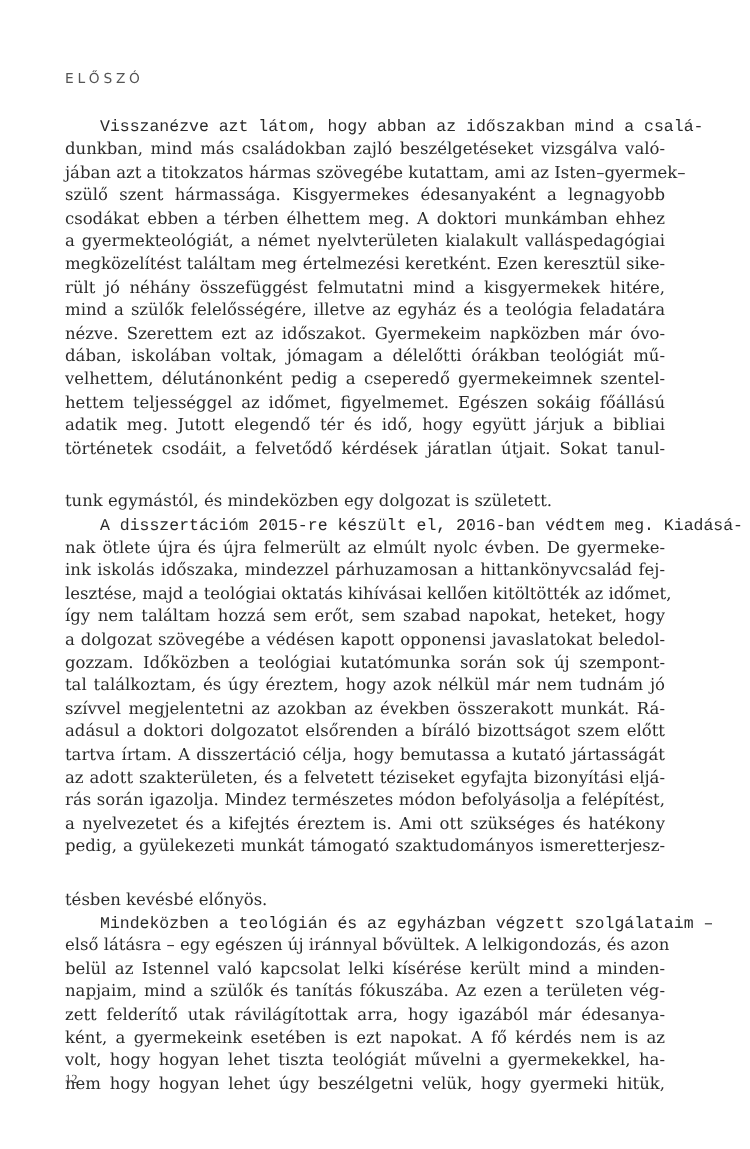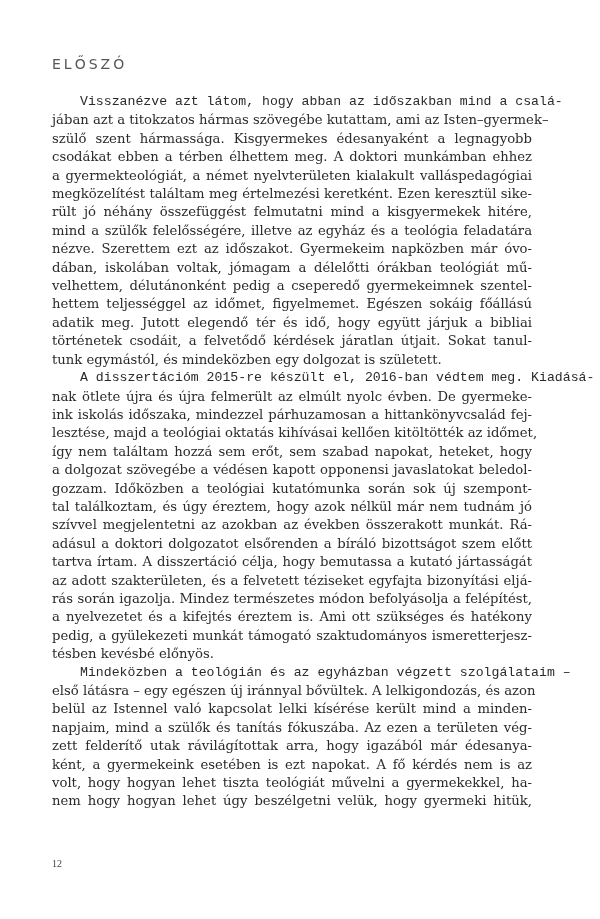--- a/index.html
+++ b/index.html
@@ -1,44 +1,45 @@
 <!DOCTYPE html>
 <html><head>
 <meta charset="utf-8">
 <style>
   html, body { margin: 0; padding: 0; background: #ffffff; }
   body { width: 600px; height: 919px; position: relative; overflow: hidden; }
   .header {
     position: absolute; left: 52px; top: 56px;
-    font-family: "DejaVu Sans", sans-serif; font-size: 14px;
+    font-family: "DejaVu Sans", sans-serif; font-size: 11px;
     letter-spacing: 3px; color: #555; 
   }
   .body-text {
     position: absolute; left: 52px; top: 93px; width: 480px;
     font-family: "DejaVu Serif", serif; font-size: 13.2px;
     line-height: 18.42px; color: #2a2a2a;
   }
   .line {
     display: block; white-space: nowrap; text-align: justify;
     text-align-last: justify; height: 18.42px; overflow: visible;
   }
-  .line.last { text-align-last: left; }
+  .line.last { text-align-last: left; margin-top: 24px; }
   .line.indent { padding-left: 28px; font-family: Liberation Mono, monospace; }
   .pagenum {
     position: absolute; left: 52px; top: 858px;
     font-family: Liberation Serif, serif; font-size: 10px; color: #444;
   }
 </style>
 </head>
 <body>
 
 <div class="header">ELŐSZÓ</div>
 
 <div class="body-text">
   <span class="line indent">Visszanézve azt látom, hogy abban az időszakban mind a csalá-</span>
+  <span class="line">dunkban, mind más családokban zajló beszélgetéseket vizsgálva való-</span>
   <span class="line">jában azt a titokzatos hármas szövegébe kutattam, ami az Isten–gyermek–</span>
   <span class="line">szülő szent hármassága. Kisgyermekes édesanyaként a legnagyobb</span>
   <span class="line">csodákat ebben a térben élhettem meg. A doktori munkámban ehhez</span>
   <span class="line">a gyermekteológiát, a német nyelvterületen kialakult valláspedagógiai</span>
   <span class="line">megközelítést találtam meg értelmezési keretként. Ezen keresztül sike-</span>
   <span class="line">rült jó néhány összefüggést felmutatni mind a kisgyermekek hitére,</span>
   <span class="line">mind a szülők felelősségére, illetve az egyház és a teológia feladatára</span>
   <span class="line">nézve. Szerettem ezt az időszakot. Gyermekeim napközben már óvo-</span>
   <span class="line">dában, iskolában voltak, jómagam a délelőtti órákban teológiát mű-</span>
   <span class="line">velhettem, délutánonként pedig a cseperedő gyermekeimnek szentel-</span>

